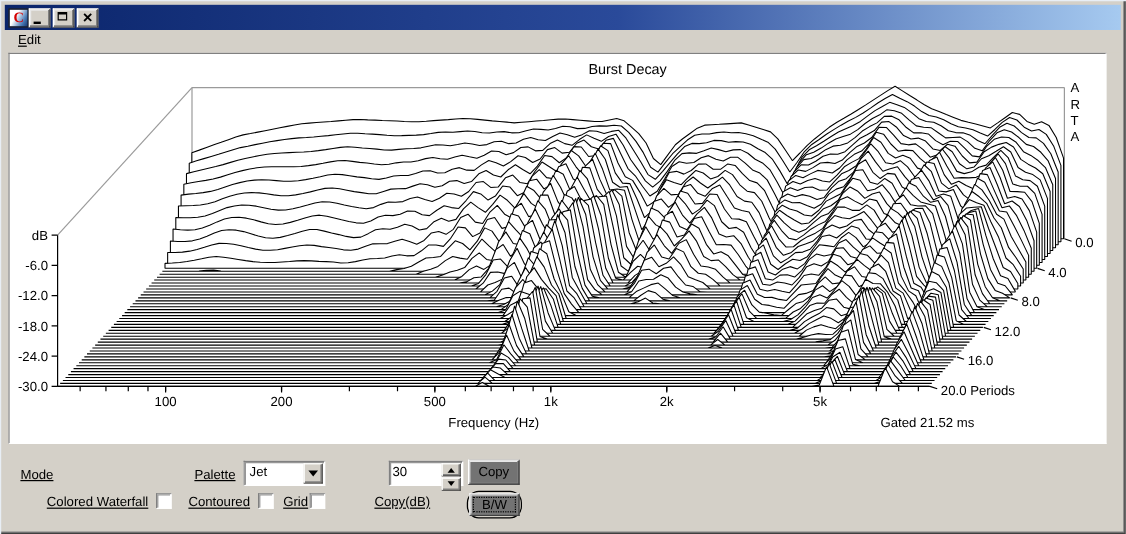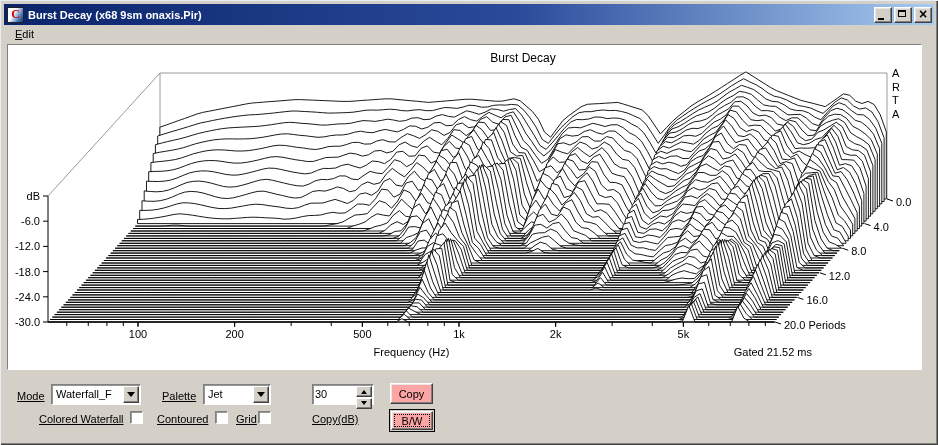--- a/index.html
+++ b/index.html
@@ -49,37 +49,36 @@
              border:1px solid;border-color:#ffffff #404040 #404040 #ffffff;
              box-shadow:inset -1px -1px 0 #808080;display:flex;align-items:center;justify-content:center;box-sizing:border-box;}
   .down-tri{width:0;height:0;border:4px solid transparent;border-top:5px solid #000;margin-top:4px;}
   .up-tri{width:0;height:0;border:3px solid transparent;border-bottom:4px solid #000;margin-bottom:2px;}
   .dn-tri{width:0;height:0;border:3px solid transparent;border-top:4px solid #000;margin-top:2px;}
   .spin-col{position:absolute;right:1px;top:1px;width:16px;height:17px;display:flex;flex-direction:column;gap:1px;}
   .spin-btn{flex:1;background:#d4d0c8;border:1px solid;border-color:#ffffff #404040 #404040 #ffffff;
             box-shadow:inset -1px -1px 0 #808080;display:flex;align-items:center;justify-content:center;box-sizing:border-box;}
   .spin-input{position:absolute;left:2px;top:2px;width:28px;height:14px;border:none;outline:none;
               font:11px "Liberation Sans",sans-serif;padding:0;background:#fff;}
-  .pushbtn{position:absolute;background:#fca5a5;border:1px solid;
+  .pushbtn{position:absolute;background:#737373;border:1px solid;
            border-color:#ffffff #404040 #404040 #ffffff;
            box-shadow:inset -1px -1px 0 #808080, inset 1px 1px 0 #e8e8e8;
            font:11px "Liberation Sans",sans-serif;display:flex;align-items:center;justify-content:center;
            box-sizing:border-box;text-align:right;}
   .default-ring{position:absolute;border:1px solid #000;box-sizing:border-box;}
   .focus-dots{outline:1px dotted #000;outline-offset:-4px;}
   .checkbox{position:absolute;width:13px;height:13px;background:#fff;border:1px solid;
             border-color:#808080 #ffffff #ffffff #808080;
             box-shadow:inset 1px 1px 0 rgba(64,64,64,.55);box-sizing:border-box;}
 </style>
 </head>
 <body>
 
 <div class="titlebar">
   <div class="app-icon">C</div>
-  <div class="title-text">Burst Decay  (x68 9sm  onaxis.Pir)</div>
   <div class="cap-btns">
     <div class="cap-btn">
         <span class="glyph-min"></span>
       </div>
     <div class="cap-btn">
         <span class="glyph-max"></span>
       </div>
     <div class="cap-btn glyph-close"></div>
   </div>
 </div>
@@ -208,36 +207,30 @@
       <line x1="775" y1="322" x2="781" y2="324" stroke="#000"></line>
       <text x="784" y="329" text-anchor="start" font-size="11px" font-family="&quot;Liberation Sans&quot;,sans-serif">20.0 Periods</text>
       <text x="523" y="62" text-anchor="middle" font-size="12px" font-family="&quot;Liberation Sans&quot;,sans-serif">Burst Decay</text>
       <text x="892" y="77" text-anchor="start" font-size="11px" font-family="&quot;Liberation Sans&quot;,sans-serif"><tspan x="892" y="77">A</tspan><tspan x="892" y="90.5">R</tspan><tspan x="892" y="104">T</tspan><tspan x="892" y="117.5">A</tspan></text>
     </svg>
 </div>
 
 <div class="abs" style="left:4px;top:371px;width:930px;height:70px;">
 
   <div class="lbl" style="left:13px;top:19px;">Mode</div>
-  <div class="sunken" style="left:47px;top:13px;width:90px;height:21px;">
-    <span class="combo-text">Waterfall_F</span>
-    <span class="combo-btn">
-      <span class="down-tri"></span>
-    </span>
-  </div>
 
   <div class="lbl" style="left:158px;top:19px;">Palette</div>
   <div class="sunken" style="left:199px;top:13px;width:68px;height:21px;">
     <span class="combo-text">Jet</span>
     <span class="combo-btn">
       <span class="down-tri"></span>
     </span>
   </div>
 
-  <div class="sunken" style="left:308px;top:13px;width:62px;height:21px;">
+  <div class="sunken" style="left:320px;top:13px;width:62px;height:21px;">
     <input class="spin-input" value="30" style="">
     <span class="spin-col">
       <span class="spin-btn">
           <span class="up-tri"></span>
         </span>
       <span class="spin-btn">
           <span class="dn-tri"></span>
         </span>
     </span>
   </div>
@@ -248,16 +241,16 @@
   <div class="checkbox" style="left:126px;top:40px;"></div>
 
   <div class="lbl" style="left:153px;top:42px;">Contoured</div>
   <div class="checkbox" style="left:211px;top:40px;"></div>
 
   <div class="lbl" style="left:232px;top:42px;">Grid</div>
   <div class="checkbox" style="left:254px;top:40px;"></div>
 
   <div class="lbl" style="left:308px;top:42px;">Copy(dB)</div>
 
-  <div class="default-ring" style="left:385px;top:38px;width:46px;height:23px;">
+  <div class="default-ring" style="left:385px;top:38px;width:46px;height:23px;border-radius:10px;">
     <div class="pushbtn focus-dots" style="left:1px;top:1px;width:42px;height:19px;">B/W</div>
   </div>
 </div>
 
 </body></html>

